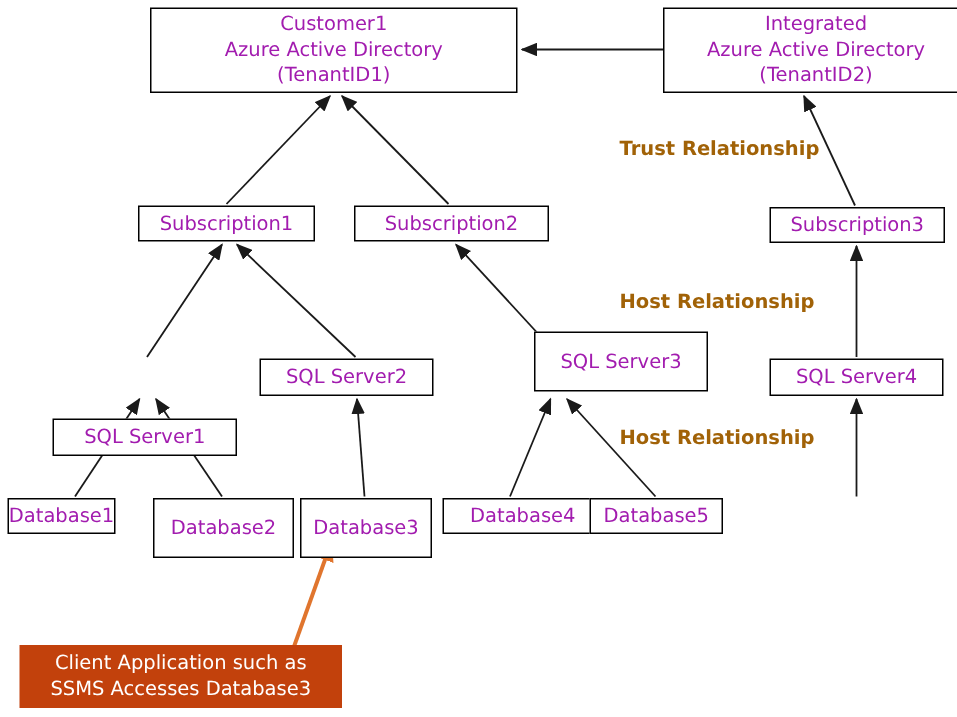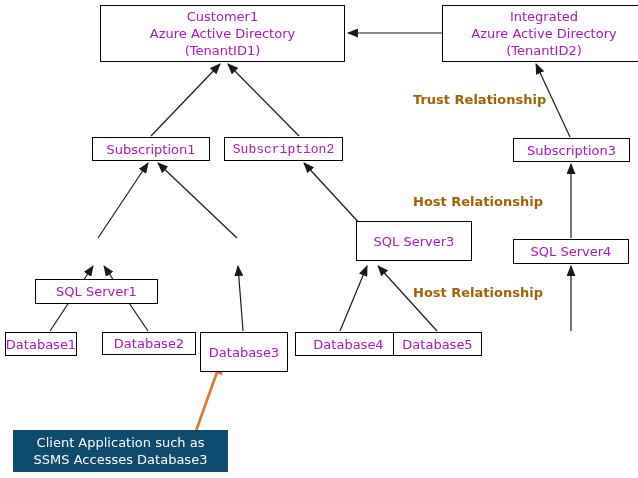--- a/index.html
+++ b/index.html
@@ -10,21 +10,21 @@
   .connectors{position:absolute;left:0;top:0;width:638px;height:478px;}
   .node{
     position:absolute;box-sizing:border-box;border:1px solid #000;background:#fff;
     display:flex;align-items:center;justify-content:center;text-align:center;
     font-size:13px;color:#a21caf;white-space:pre-line;line-height:17px;
   }
   .glabel{
     position:absolute;color:#a16207;font-size:13px;line-height:15px;white-space:nowrap;font-weight:bold;
   }
   .note{
-    position:absolute;box-sizing:border-box;background:#0c4a6e;color:#ffffff;
+    position:absolute;box-sizing:border-box;background:#c2410c;color:#ffffff;
     display:flex;align-items:center;justify-content:center;text-align:center;
     font-size:13px;line-height:17px;white-space:pre-line;
   }
 </style>
 </head>
 <body>
 
 <div class="canvas">
 
   <svg class="connectors" viewBox="0 0 638 478" xmlns="http://www.w3.org/2000/svg">
@@ -60,34 +60,35 @@
   <div class="node" style="left:100px;top:5px;width:245px;height:57px;">Customer1
 Azure Active Directory
 (TenantID1)</div>
 
   <div class="node" style="left:442px;top:5px;width:204px;height:57px;">Integrated
 Azure Active Directory
 (TenantID2)</div>
 
   <div class="node" style="left:92px;top:137px;width:118px;height:24px;">Subscription1</div>
 
-  <div class="node" style="left:224px;top:137px;width:119px;height:24px;font-family:Liberation Mono, monospace;">Subscription2</div>
+  <div class="node" style="left:236px;top:137px;width:130px;height:24px;">Subscription2</div>
 
   <div class="node" style="left:513px;top:138px;width:117px;height:24px;">Subscription3</div>
 
   <div class="node" style="left:35px;top:239px;width:123px;height:25px;margin-top:40px;">SQL Server1</div>
 
+  <div class="node" style="left:173px;top:239px;width:116px;height:25px;">SQL Server2</div>
 
   <div class="node" style="left:313px;top:221px;width:116px;height:40px;margin-left:43px;">SQL Server3</div>
 
   <div class="node" style="left:513px;top:239px;width:116px;height:25px;">SQL Server4</div>
 
   <div class="node" style="left:5px;top:332px;width:72px;height:24px;">Database1</div>
 
-  <div class="node" style="left:102px;top:332px;width:94px;height:23px;">Database2</div>
+  <div class="node" style="left:102px;top:332px;width:94px;height:40px;">Database2</div>
 
   <div class="node" style="left:200px;top:332px;width:88px;height:40px;">Database3</div>
 
   <div class="node" style="left:295px;top:332px;width:107px;height:24px;">Database4</div>
 
   <div class="node" style="left:393px;top:332px;width:89px;height:24px;">Database5</div>
 
 
   <div class="glabel" style="left:413px;top:92px;">Trust Relationship</div>
 

